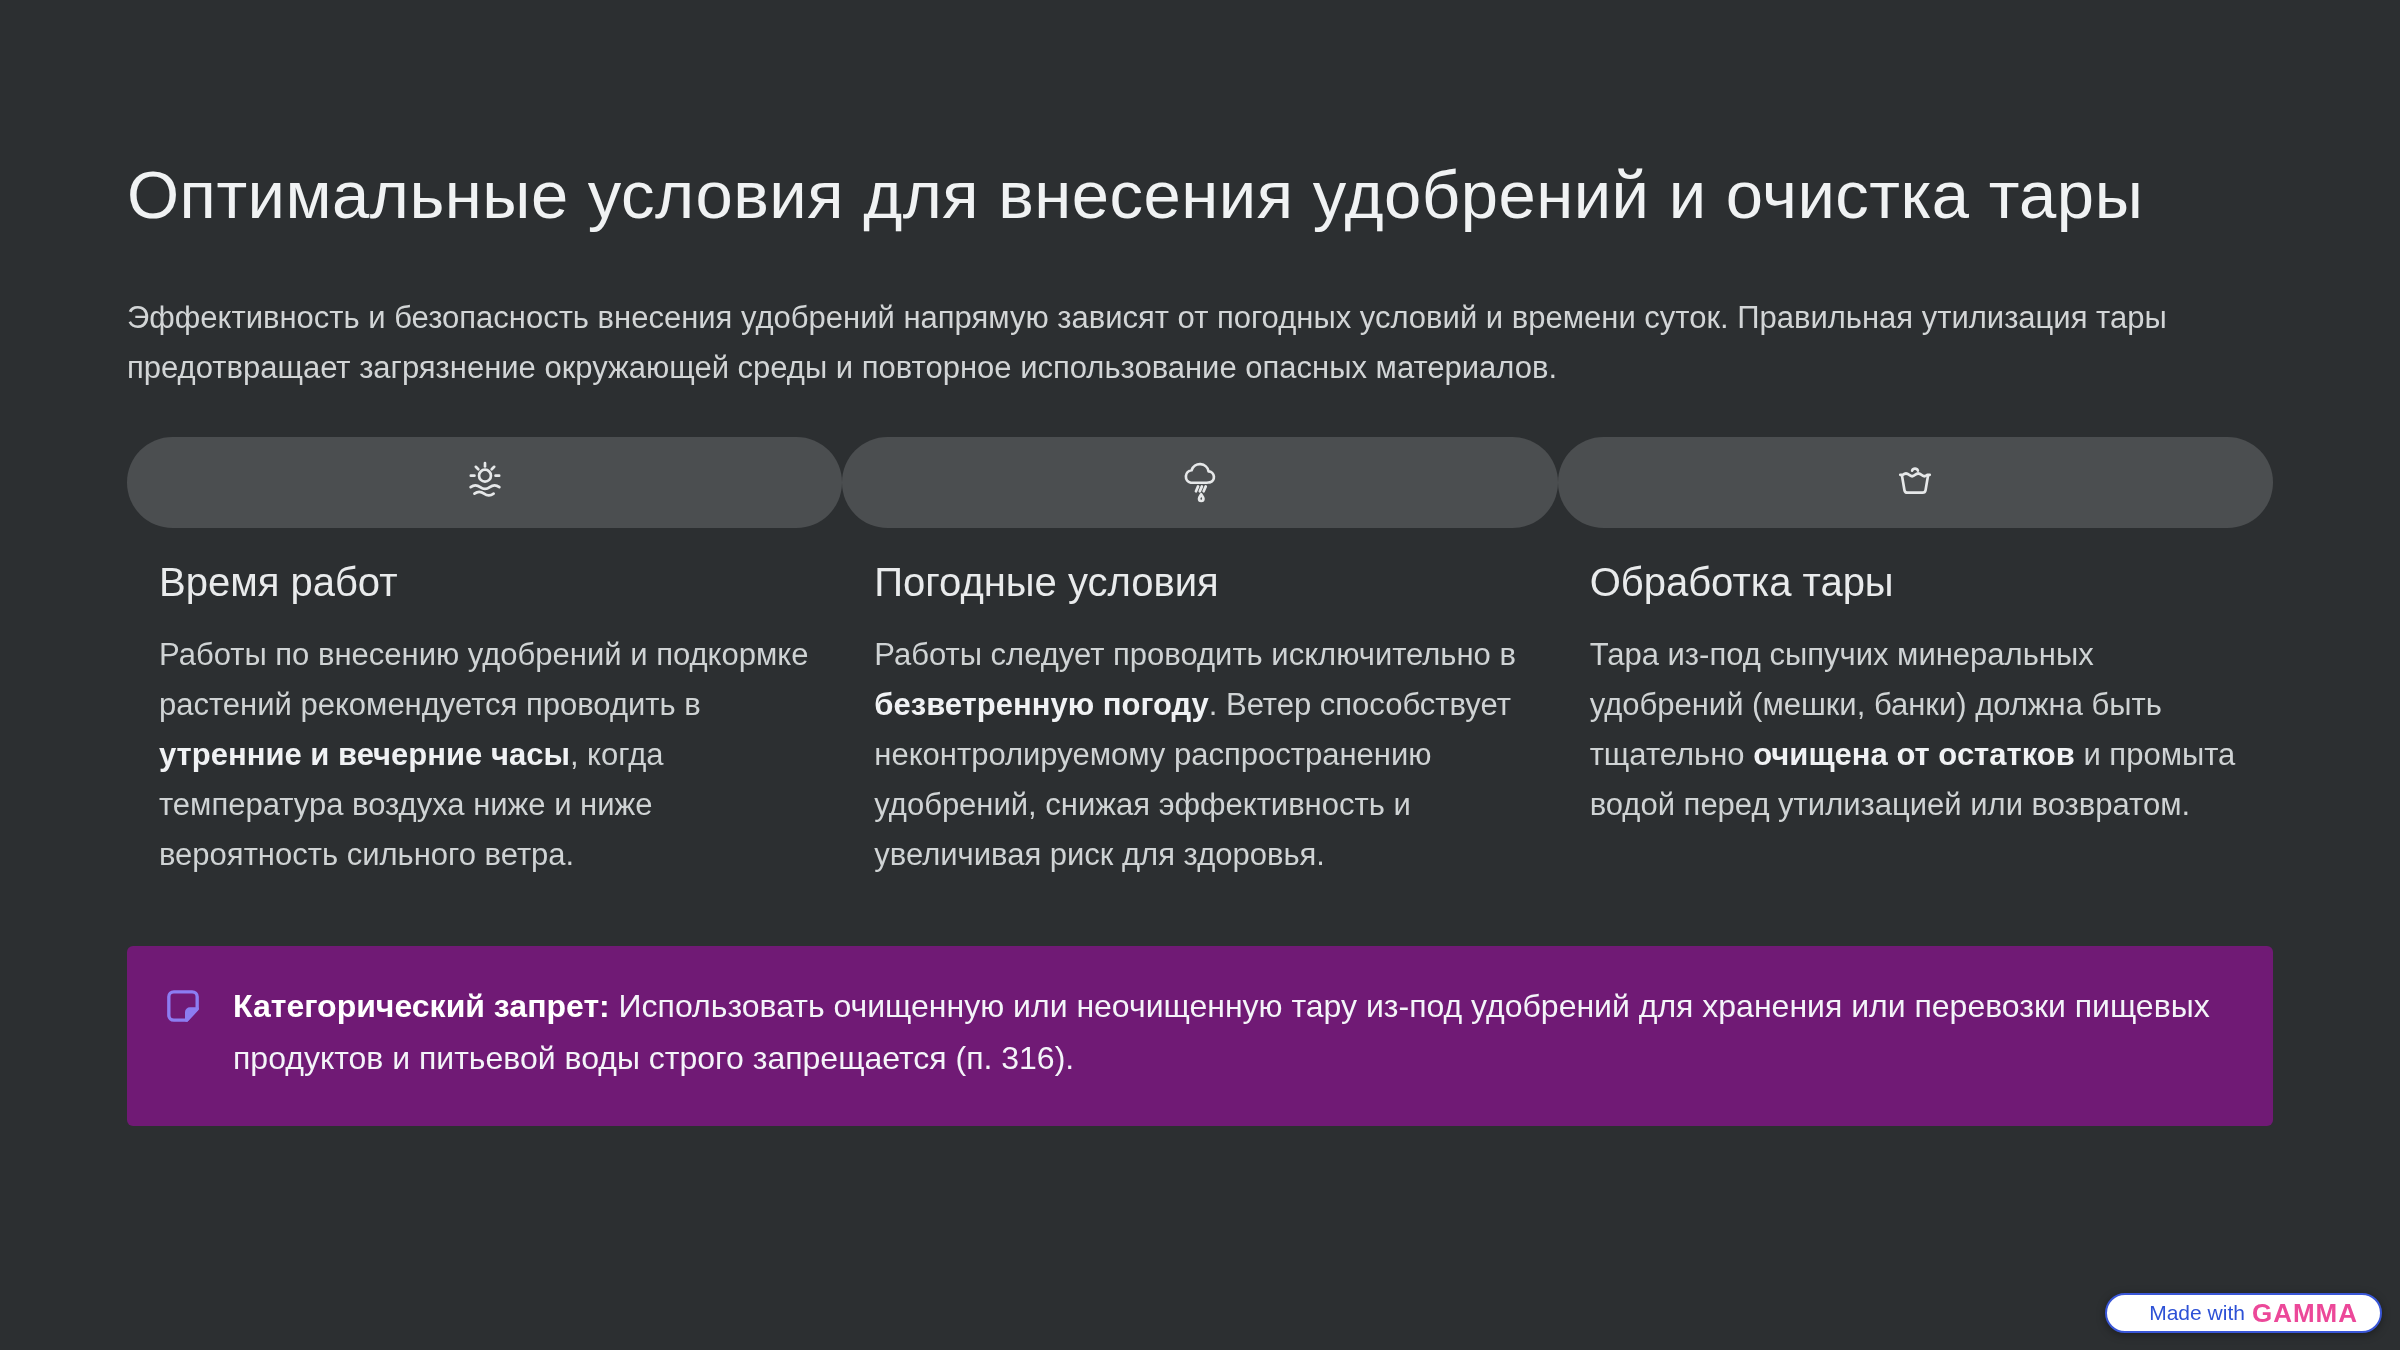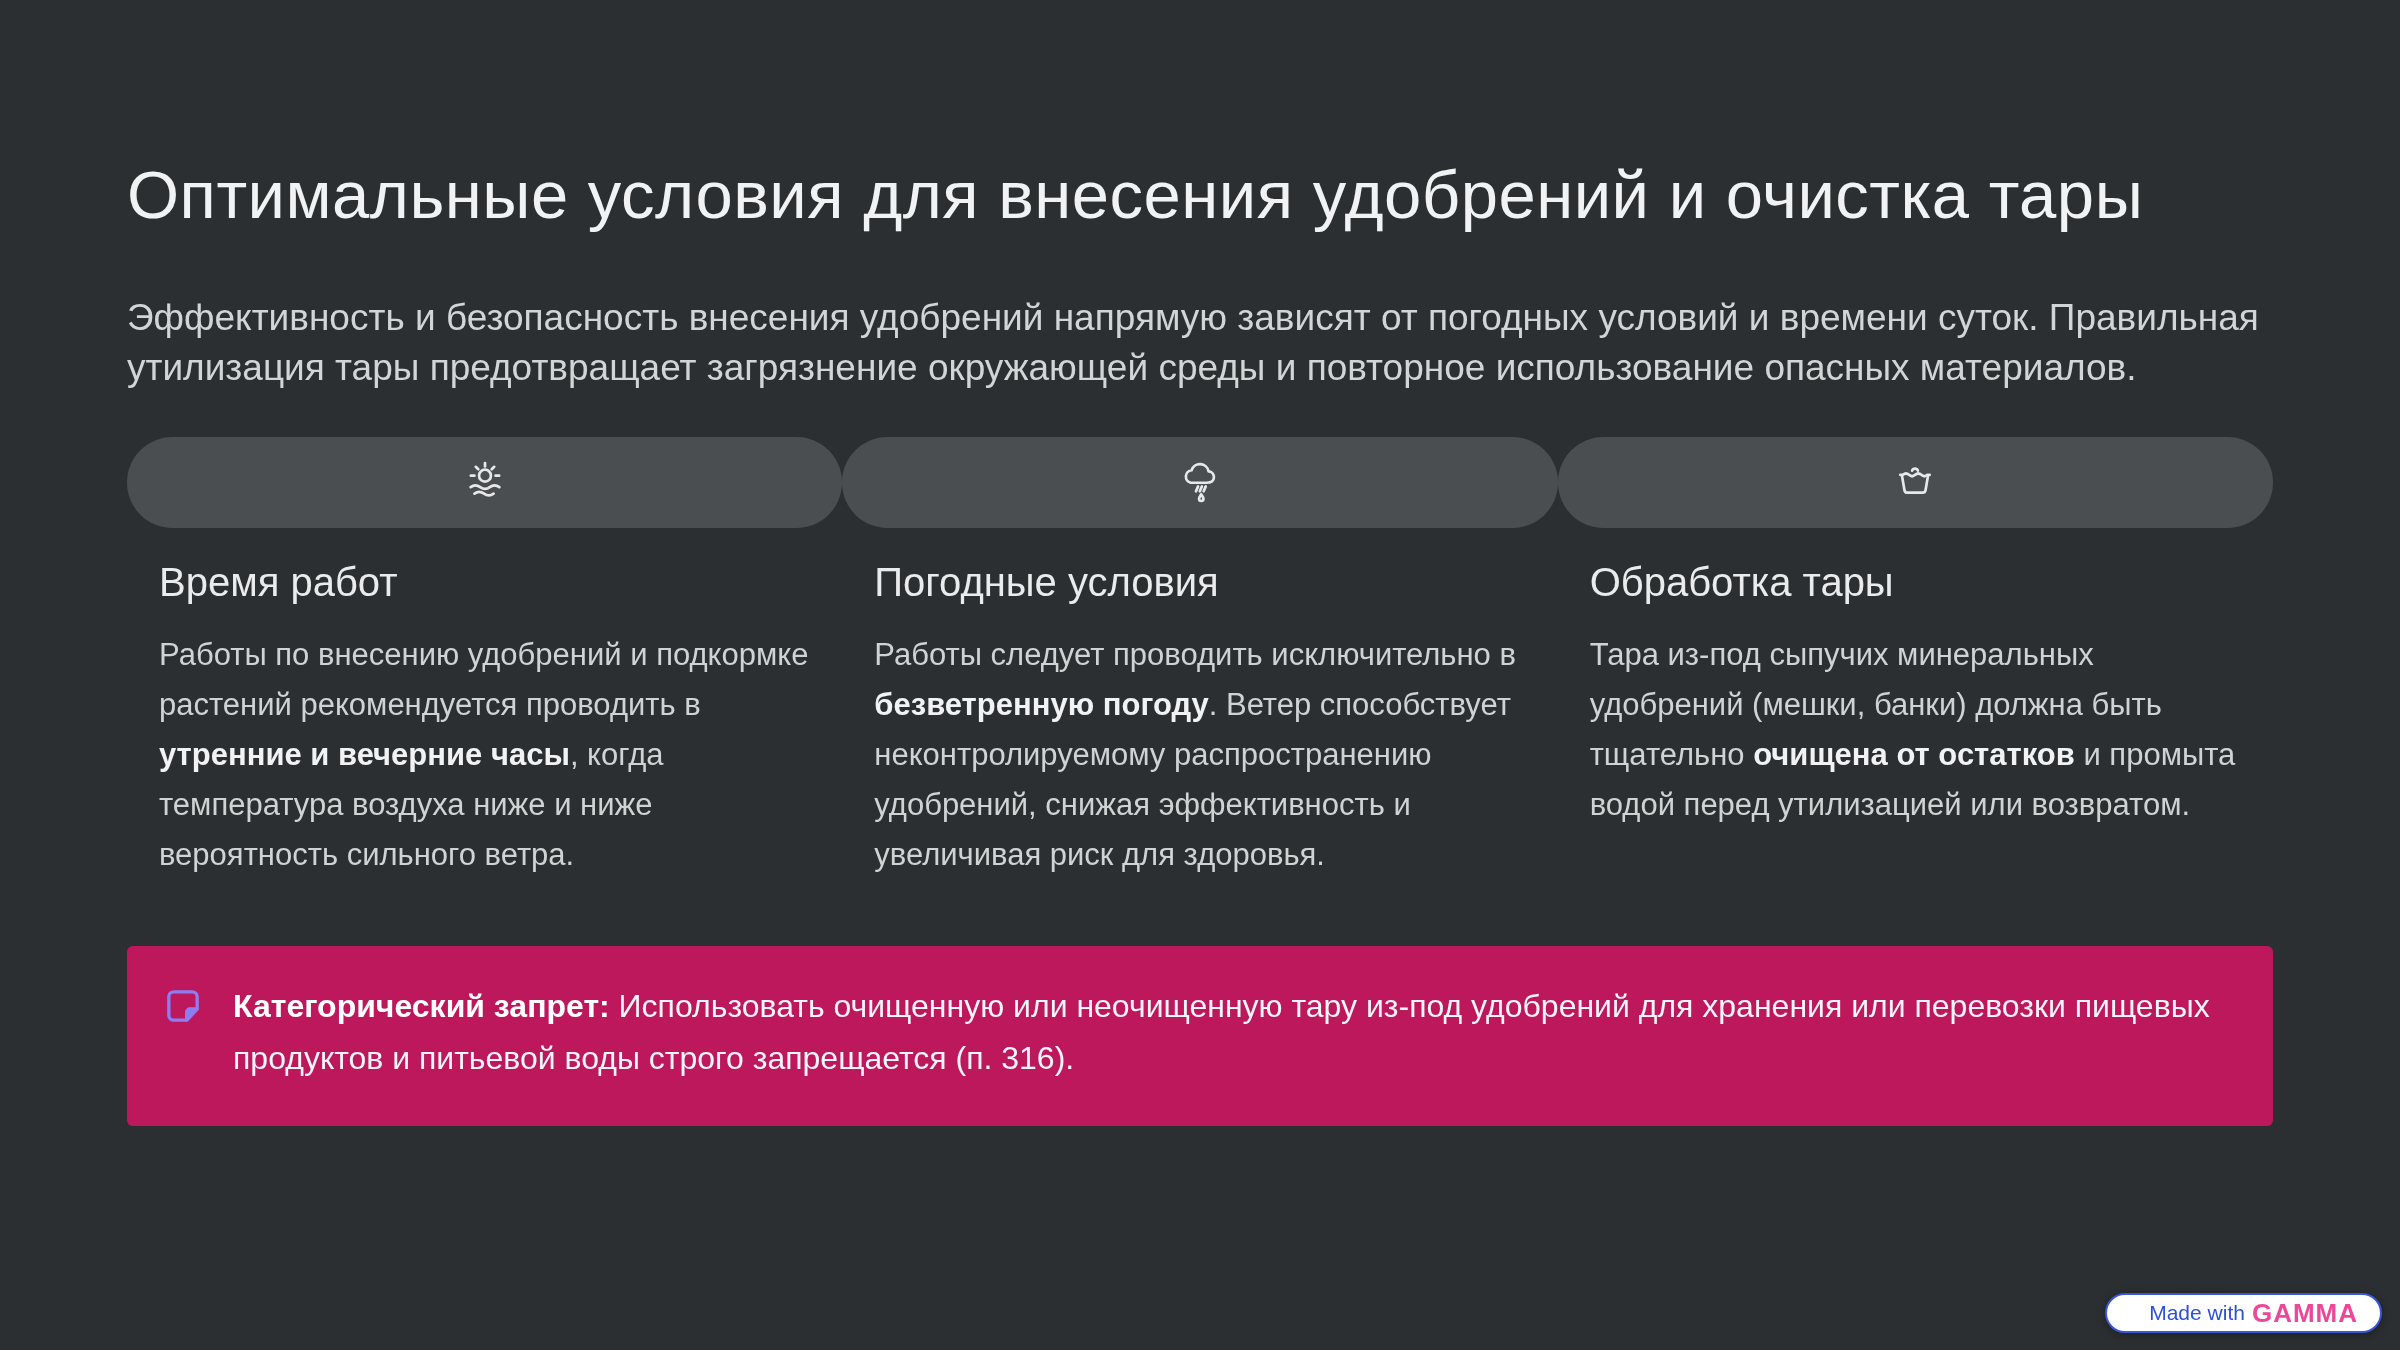--- a/index.html
+++ b/index.html
@@ -17,21 +17,21 @@
   }
   .title {
     color: #f0f2f3;
     font-size: 67px;
     font-weight: 500;
     line-height: 1.2;
     letter-spacing: 0.5px;
   }
   .intro {
     margin-top: 58px;
-    font-size: 37px;
+    font-size: 31px;
     line-height: 50px;
     color: #d2d5d6;
     max-width: 2146px;
   }
   .columns {
     margin-top: 44px;
     display: grid;
     grid-template-columns: repeat(3, 1fr);
   }
   .icon-pill {
@@ -54,21 +54,21 @@
   .card-body {
     margin: 24px 20px 0 32px;
     font-size: 31px;
     line-height: 50px;
     color: #cfd3d4;
   }
   .card-body b, .banner-text b { font-weight: 700; color: #f0f2f4; }
   .banner {
     margin-top: 66px;
     width: 2146px;
-    background: #be185d;
+    background: #701a75;
     border-radius: 6px;
     padding: 34px 44px 42px 36px;
     display: flex;
     align-items: flex-start;
     gap: 30px;
   }
   .banner-icon { flex: 0 0 auto; margin-top: 6px; color: #8c7df2; }
   .banner-icon svg { width: 40px; height: 40px; }
   .banner-text {
     font-size: 32px;

